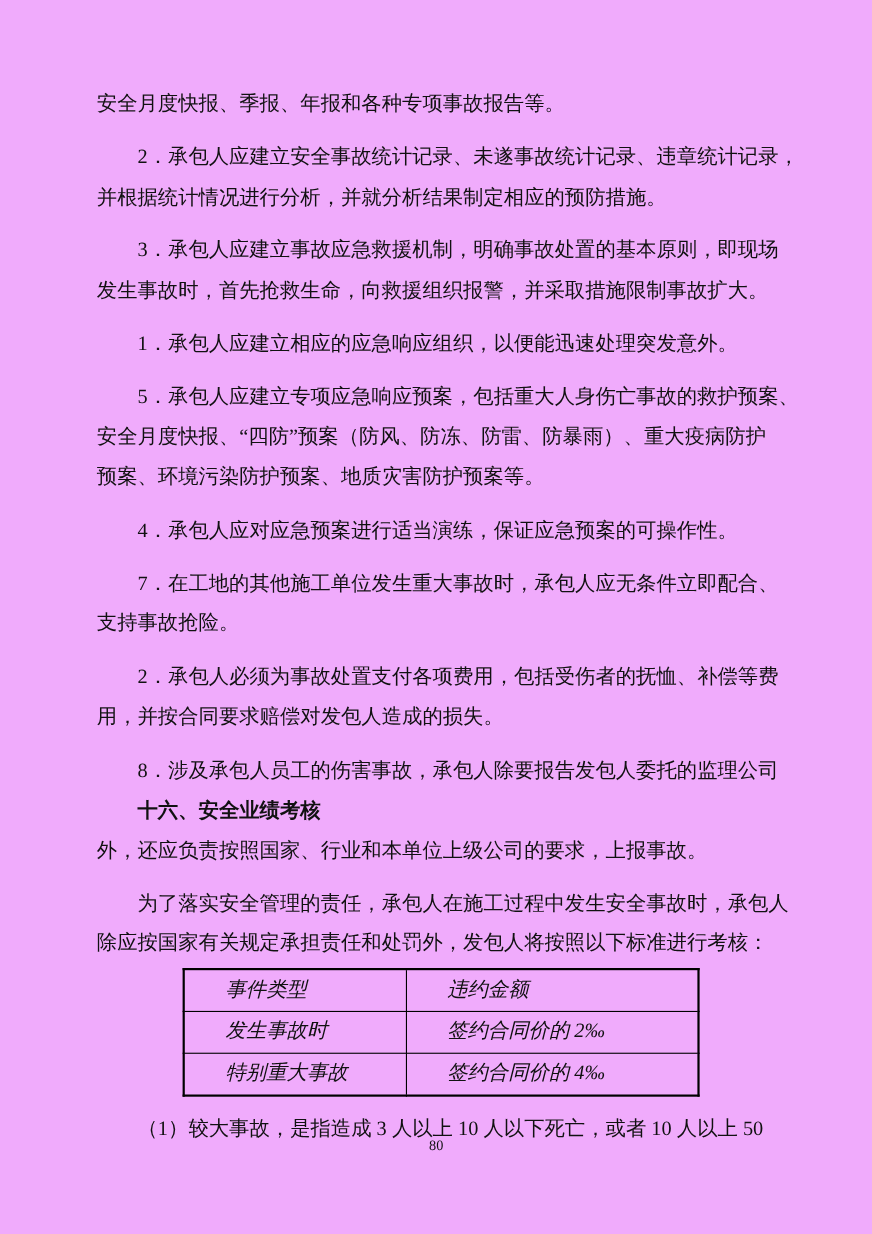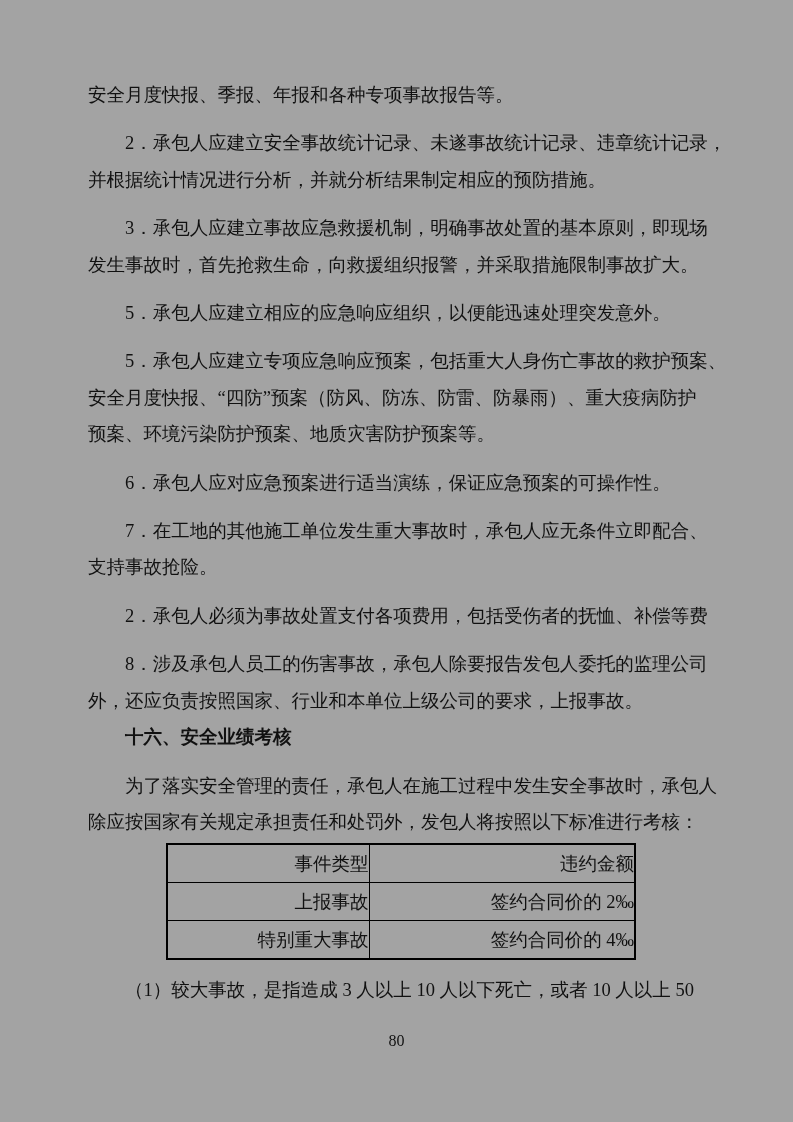--- a/index.html
+++ b/index.html
@@ -1,19 +1,19 @@
 <!DOCTYPE html>
 <html><head>
 <meta charset="utf-8">
 <style>
   html,body{margin:0;padding:0;background:#e8e8e8;}
   .page{
     position:relative;
     width:793px;height:1122px;
-    background:#a3a3a3;
+    background:#f0abfc;
     margin:0 auto;
     overflow:hidden;
     color:#111111;
     font-family:"Liberation Serif","DejaVu Serif",serif;
   }
   .textblock{
     position:absolute;
     left:88px;top:77px;
     width:672px;
     font-size:18.5px;
@@ -34,76 +34,78 @@
     width:468px;
     table-layout:fixed;
   }
   table.penalty{border:2px solid #000;}
   table.penalty td,table.penalty th{
     border:1.5px solid #000;
     height:37px;
     padding:0 0 0 37px;
     font-size:18.5px;
     font-weight:normal;
-    text-align:right;
+    text-align:left;
     vertical-align:middle;
     line-height:1;
     white-space:nowrap;
+    font-style:italic;
   }
   col.c1{width:202px;}
   col.c2{width:266px;}
   .note{line-height:36.4px;}
   .pagenum{
     position:absolute;
     top:1033px;left:0;
     width:793px;
     text-align:center;
-    font-size:16px;
+    font-size:13px;
     line-height:16px;
   }
 </style>
 </head>
 <body>
 
 <div class="page">
 
   <div class="textblock">
     <div class="tline">安全月度快报、季报、年报和各种专项事故报告等。</div>
     <div class="tline ind">2．承包人应建立安全事故统计记录、未遂事故统计记录、违章统计记录，</div>
     <div class="tline">并根据统计情况进行分析，并就分析结果制定相应的预防措施。</div>
     <div class="tline ind">3．承包人应建立事故应急救援机制，明确事故处置的基本原则，即现场</div>
     <div class="tline">发生事故时，首先抢救生命，向救援组织报警，并采取措施限制事故扩大。</div>
-    <div class="tline ind">5．承包人应建立相应的应急响应组织，以便能迅速处理突发意外。</div>
+    <div class="tline ind">1．承包人应建立相应的应急响应组织，以便能迅速处理突发意外。</div>
     <div class="tline ind">5．承包人应建立专项应急响应预案，包括重大人身伤亡事故的救护预案、</div>
     <div class="tline">安全月度快报、“四防”预案（防风、防冻、防雷、防暴雨）、重大疫病防护</div>
     <div class="tline">预案、环境污染防护预案、地质灾害防护预案等。</div>
-    <div class="tline ind">6．承包人应对应急预案进行适当演练，保证应急预案的可操作性。</div>
+    <div class="tline ind">4．承包人应对应急预案进行适当演练，保证应急预案的可操作性。</div>
     <div class="tline ind">7．在工地的其他施工单位发生重大事故时，承包人应无条件立即配合、</div>
     <div class="tline">支持事故抢险。</div>
     <div class="tline ind">2．承包人必须为事故处置支付各项费用，包括受伤者的抚恤、补偿等费</div>
+    <div class="tline">用，并按合同要求赔偿对发包人造成的损失。</div>
     <div class="tline ind">8．涉及承包人员工的伤害事故，承包人除要报告发包人委托的监理公司</div>
+    <div class="tline heading">十六、安全业绩考核</div>
+
     <div class="tline">外，还应负责按照国家、行业和本单位上级公司的要求，上报事故。</div>
-
-    <div class="tline heading">十六、安全业绩考核</div>
 
     <div class="tline ind">为了落实安全管理的责任，承包人在施工过程中发生安全事故时，承包人</div>
     <div class="tline">除应按国家有关规定承担责任和处罚外，发包人将按照以下标准进行考核：</div>
 
     <table class="penalty">
       <colgroup>
           <col class="c1">
           <col class="c2">
         </colgroup>
       <tbody>
           <tr>
         <th>事件类型</th>
         <th>违约金额</th>
       </tr>
       <tr>
-        <td>上报事故</td>
+        <td>发生事故时</td>
         <td>签约合同价的 2‰</td>
       </tr>
       <tr>
         <td>特别重大事故</td>
         <td>签约合同价的 4‰</td>
       </tr>
     </tbody>
       </table>
 
     <div class="tline ind note">（1）较大事故，是指造成 3 人以上 10 人以下死亡，或者 10 人以上 50</div>

